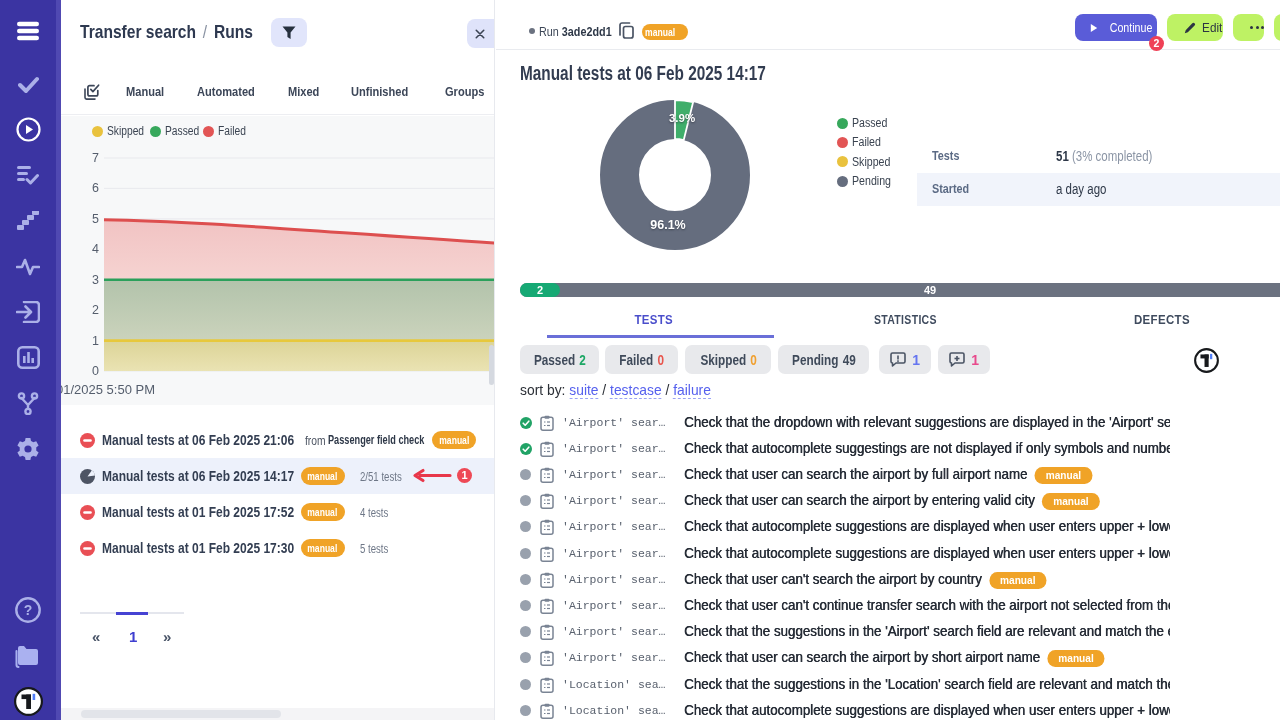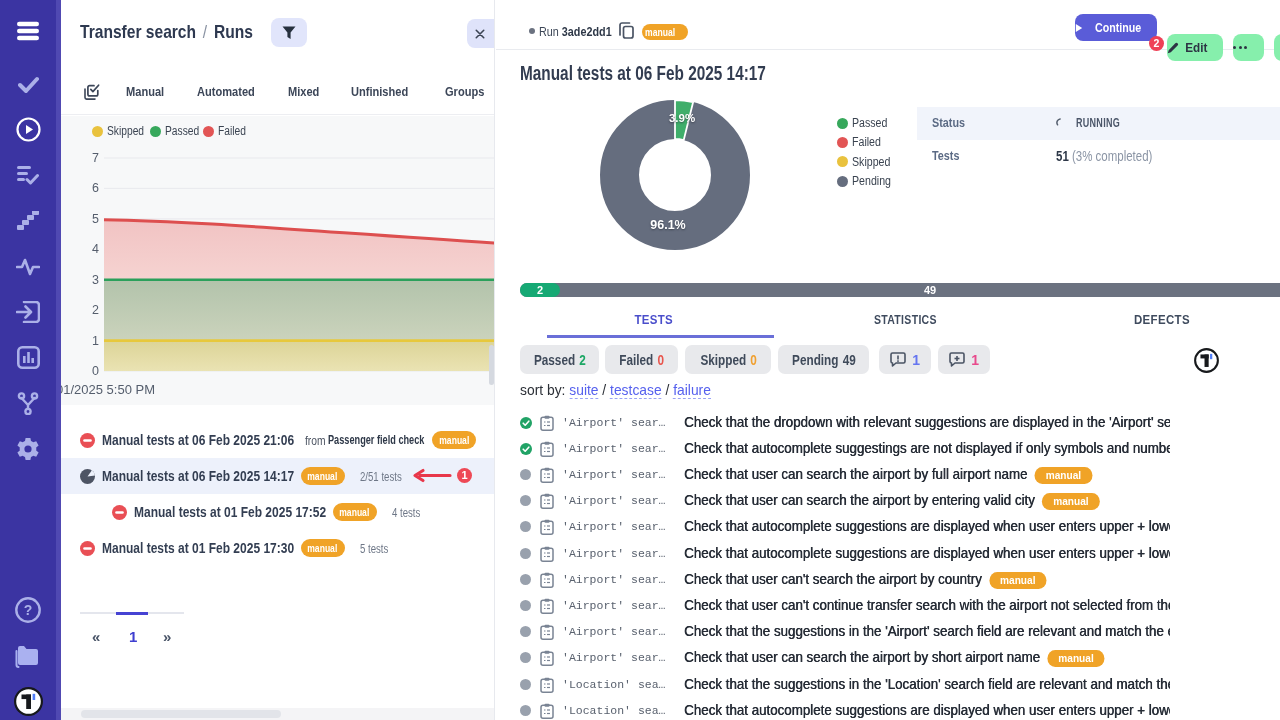--- a/index.html
+++ b/index.html
@@ -43,22 +43,22 @@
   .rr-badge span { display:inline-block; transform:scaleX(0.78); }
   .rr-count { position:absolute; top:11px; font-size:13px; color:#6e7787; transform:scaleX(0.74); transform-origin:0 0; }
 
   
   #rpanel { left:496px; top:0; width:784px; height:720px; background:#fff; }
   .rp { position:absolute; }
 
   .badge-o { background:#f0a327; color:#fff; font-weight:bold; border-radius:9px; display:inline-block; }
 
   
-  .btn { position:absolute; top:14px; height:27px; border-radius:8px; display:flex; align-items:center; justify-content:flex-start; font-size:13px; font-weight:bold; }
-  .btn.light { background:#86efac; color:#2c3443;margin-top:20px; }
+  .btn { position:absolute; top:14px; height:27px; border-radius:8px; display:flex; align-items:center; justify-content:flex-end; font-size:13px; font-weight:normal; }
+  .btn.light { background:#bef264; color:#2c3443; }
   .btn .tx { transform:scaleX(0.82); }
   .dot3 { width:3px; height:3px; border-radius:50%; background:#2c3443; display:block; }
 
   
   .strow { position:absolute; left:421px; width:363px; height:33px; }
   .strow.odd { background:#f1f4fb; }
   .st-label { position:absolute; left:15px; top:8px; font-size:13.5px; font-weight:bold; color:#5b6a84; transform:scaleX(0.8); transform-origin:0 0; }
   .st-val { position:absolute; left:139px; top:8px; font-size:14px; color:#2e3848; transform:scaleX(0.82); transform-origin:0 0; white-space:nowrap; }
 
   
@@ -281,21 +281,21 @@
         <path d="M7.5 7.5 L11.9 1.3 A7.7 7.7 0 0 1 14.95 6.5 Z" fill="#edf1fb"></path>
       </svg>
     <div class="rr-title">Manual tests at 06 Feb 2025 14:17</div>
     <div class="rr-badge" style="left:239.5px;"><span>manual</span></div>
     <div class="rr-count" style="left:299px;">2/51 tests</div>
     <svg style="position:absolute;left:349px;top:10px;" width="42" height="15" viewBox="0 0 42 15">
         <path d="M40 7.5 H10 M13 2.5 L5 7.5 L13 12.5" stroke="#e8374a" stroke-width="3.2" fill="none" stroke-linecap="round" stroke-linejoin="round"></path>
       </svg>
     <div style="position:absolute;left:396px;top:10px;width:15px;height:15px;border-radius:50%;background:#ee4956;color:#fff;font-size:11px;font-weight:bold;text-align:center;line-height:15px;">1</div>
   </div>
-  <div class="runrow" style="top:494px;margin-left:32px;">
+  <div class="runrow" style="top:494px;">
     <svg class="rr-ic" width="15" height="15" viewBox="0 0 15 15">
         <circle cx="7.5" cy="7.5" r="7.5" fill="#e94f55"></circle>
         <rect x="3.2" y="6.2" width="8.6" height="2.6" rx="1.3" fill="#fff"></rect>
       </svg>
     <div class="rr-title">Manual tests at 01 Feb 2025 17:52</div>
     <div class="rr-badge" style="left:239.5px;"><span>manual</span></div>
     <div class="rr-count" style="left:299px;">4 tests</div>
   </div>
   <div class="runrow" style="top:530px;">
     <svg class="rr-ic" width="15" height="15" viewBox="0 0 15 15">
@@ -373,30 +373,27 @@
     <div style="display:flex;align-items:center;height:19.3px;font-size:12.5px;color:#3a4350;">
         <span style="width:11px;height:11px;border-radius:50%;background:#e9c23e;margin-right:4px;"></span>
         <span class="cx" style="transform:scaleX(0.85);">Skipped</span>
       </div>
     <div style="display:flex;align-items:center;height:19.3px;font-size:12.5px;color:#3a4350;">
         <span style="width:11px;height:11px;border-radius:50%;background:#656d7e;margin-right:4px;"></span>
         <span class="cx" style="transform:scaleX(0.85);">Pending</span>
       </div>
   </div>
 
-  <div class="strow odd" style="top:107px;">
-    <div class="st-label">Status</div>
-    <svg style="position:absolute;left:139px;top:11px;" width="9" height="9" viewBox="0 0 9 9">
-        <path d="M1.6 6.8 A3.8 3.8 0 0 1 4.1 0.9" stroke="#555f6e" stroke-width="1.5" fill="none" stroke-linecap="round"></path>
-      </svg>
-    <div class="st-val" style="left:159px;top:9px;font-size:12.5px;font-weight:bold;color:#4a5568;letter-spacing:0.4px;transform:scaleX(0.72);">RUNNING</div>
-  </div>
   <div class="strow" style="top:140px;">
     <div class="st-label">Tests</div>
     <div class="st-val"><b>51</b> <span style="color:#8b95a5;">(3% completed)</span></div>
+  </div>
+  <div class="strow odd" style="top:173px;">
+    <div class="st-label">Started</div>
+    <div class="st-val">a day ago</div>
   </div>
 
   <div class="rp" style="left:24px;top:283px;width:760px;height:14px;background:#6b7280;border-radius:7px 0 0 7px;"></div>
   <div class="rp" style="left:24px;top:283px;width:40px;height:14px;background:#16a974;border-radius:7px;color:#fff;font-size:11px;font-weight:bold;text-align:center;line-height:14px;">2</div>
   <div class="rp" style="left:428px;top:283px;color:#fff;font-size:11px;font-weight:bold;line-height:14px;">49</div>
 
   <div class="rtab" style="left:98px;color:#4a4ecb;"><span>TESTS</span></div>
   <div class="rtab" style="left:349px;text-decoration:underline;"><span style="transform:scaleX(0.78);">STATISTICS</span></div>
   <div class="rtab" style="left:606px;"><span>DEFECTS</span></div>
   <div class="rp" style="left:51px;top:335px;width:227px;height:2.5px;background:#6a6fd8;"></div>

